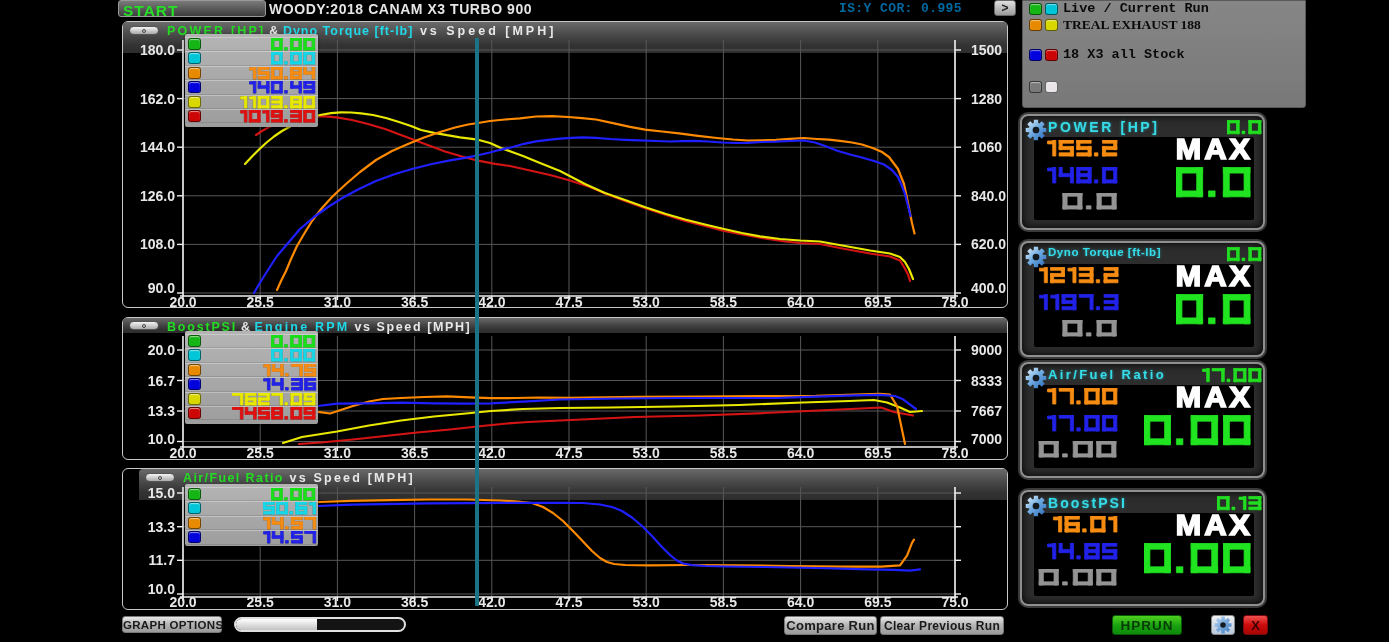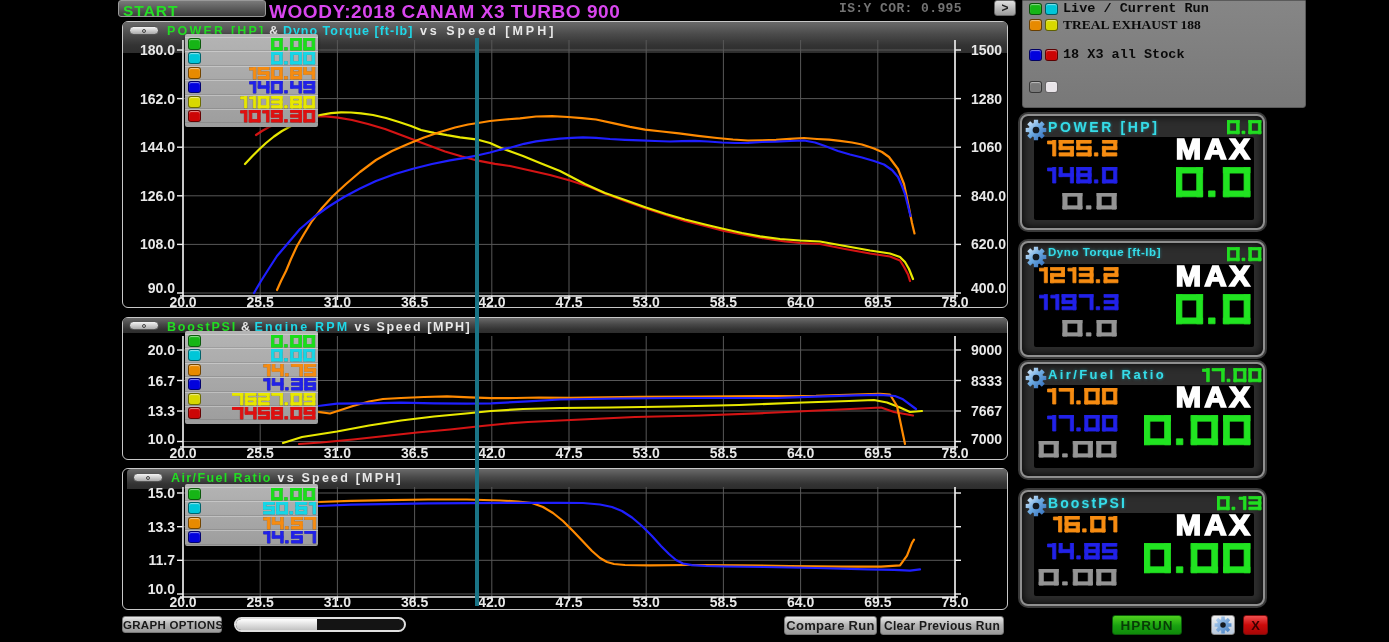--- a/index.html
+++ b/index.html
@@ -2,41 +2,41 @@
 <html><head><meta charset="utf-8"><title>HPRUN</title>
 <style>
   html,body{margin:0;padding:0;background:#000;}
   body{width:1389px;height:642px;position:relative;overflow:hidden;}
   *{box-sizing:border-box;}
 </style></head>
 <body>
 <div style="position:absolute;left:118px;top:0;width:148px;height:17px;background:linear-gradient(180deg,#7a7a7a,#3c3c3c);border:1px solid #999;border-radius:3px;z-index:2">
     <span style="position:absolute;left:4px;top:0.5px;font-family:'Liberation Sans',sans-serif;font-size:15.5px;font-weight:bold;letter-spacing:1px;color:#25e025">START</span>
   </div>
-<div style="position:absolute;left:269px;top:1px;font-family:'Liberation Sans',sans-serif;font-size:19px;font-weight:bold;letter-spacing:0.55px;color:#d946ef;z-index:2;white-space:nowrap">WOODY:2018 CANAM X3 TURBO 900</div>
-<div style="position:absolute;left:837px;top:1px;width:125px;text-align:right;font-family:'Liberation Mono',monospace;font-size:13px;font-weight:bold;letter-spacing:0.4px;color:#737373;z-index:2;white-space:nowrap">IS:Y COR: 0.995</div>
+<div style="position:absolute;left:269px;top:1px;font-family:'Liberation Sans',sans-serif;font-size:14px;font-weight:bold;letter-spacing:0.55px;color:#e5e5e5;z-index:2;white-space:nowrap">WOODY:2018 CANAM X3 TURBO 900</div>
+<div style="position:absolute;left:837px;top:1px;width:125px;text-align:right;font-family:'Liberation Mono',monospace;font-size:13px;font-weight:bold;letter-spacing:0.4px;color:#0369a1;z-index:2;white-space:nowrap">IS:Y COR: 0.995</div>
 <div style="position:absolute;left:994px;top:0;width:22px;height:16px;background:linear-gradient(180deg,#e0e0e0,#9a9a9a);border:1px solid #666;border-radius:3px;z-index:2;font-family:'Liberation Sans',sans-serif;font-size:12px;font-weight:bold;color:#222;text-align:center;line-height:15px">&gt;</div>
 <div style="position:absolute;left:122px;top:21px;width:886px;height:287px;border:1.5px solid #c8c8c8;border-radius:6px;background:#000;z-index:2">
     <div style="position:absolute;left:0;top:0;right:0;height:31px;border-radius:4px 4px 0 0;background:linear-gradient(180deg,#6a6a6a,#4a4a4a 40%,#333 75%,#2d2d2d)">
       <div style="position:absolute;left:5.5px;top:3.5px;width:30px;height:9px;border-radius:4.5px;background:linear-gradient(180deg,#f4f4f4,#aaa);border:1px solid #555">
         <div style="position:absolute;left:12px;top:2px;width:4px;height:4px;border:1px solid #444;border-radius:2px"></div>
       </div>
       <div style="position:absolute;left:44px;top:2px;font-family:'Liberation Sans',sans-serif;font-size:12.5px;font-weight:bold;white-space:nowrap"><span style="color:#22dd22;letter-spacing:2.2px">POWER [HP]</span><span style="color:#e8e8e8;letter-spacing:0.5px"> &amp; </span><span style="color:#1fd8e8;letter-spacing:1.0px">Dyno Torque [ft-lb]</span><span style="color:#e8e8e8;letter-spacing:3.0px"> vs Speed [MPH]</span></div>
     </div>
   </div>
 <div style="position:absolute;left:122px;top:316.5px;width:886px;height:143px;border:1.5px solid #c8c8c8;border-radius:6px;background:#000;z-index:2">
     <div style="position:absolute;left:0;top:0;right:0;height:15px;border-radius:4px 4px 0 0;background:linear-gradient(180deg,#6a6a6a,#4a4a4a 40%,#333 75%,#2d2d2d)">
       <div style="position:absolute;left:5.5px;top:3.5px;width:30px;height:9px;border-radius:4.5px;background:linear-gradient(180deg,#f4f4f4,#aaa);border:1px solid #555">
         <div style="position:absolute;left:12px;top:2px;width:4px;height:4px;border:1px solid #444;border-radius:2px"></div>
       </div>
       <div style="position:absolute;left:44px;top:2px;font-family:'Liberation Sans',sans-serif;font-size:12.5px;font-weight:bold;white-space:nowrap"><span style="color:#22dd22;letter-spacing:1.8px">BoostPSI</span><span style="color:#e8e8e8;letter-spacing:0.5px"> &amp; </span><span style="color:#1fd8e8;letter-spacing:2.2px">Engine RPM</span><span style="color:#e8e8e8;letter-spacing:1.6px"> vs Speed [MPH]</span></div>
     </div>
   </div>
 <div style="position:absolute;left:122px;top:468px;width:886px;height:141.5px;border:1.5px solid #c8c8c8;border-radius:6px;background:#000;z-index:2">
-    <div style="position:absolute;left:4px;top:0;right:0;height:20px;border-radius:4px 4px 0 0;background:linear-gradient(180deg,#6a6a6a,#4a4a4a 40%,#333 75%,#2d2d2d)">
+    <div style="position:absolute;left:16px;top:0;right:0;height:31px;border-radius:4px 4px 0 0;background:linear-gradient(180deg,#6a6a6a,#4a4a4a 40%,#333 75%,#2d2d2d)">
       <div style="position:absolute;left:5.5px;top:3.5px;width:30px;height:9px;border-radius:4.5px;background:linear-gradient(180deg,#f4f4f4,#aaa);border:1px solid #555">
         <div style="position:absolute;left:12px;top:2px;width:4px;height:4px;border:1px solid #444;border-radius:2px"></div>
       </div>
       <div style="position:absolute;left:44px;top:2px;font-family:'Liberation Sans',sans-serif;font-size:12.5px;font-weight:bold;white-space:nowrap"><span style="color:#22dd22;letter-spacing:1.4px">Air/Fuel Ratio</span><span style="color:#e8e8e8;letter-spacing:2.2px"> vs Speed [MPH]</span></div>
     </div>
   </div>
 <svg style="position:absolute;left:123px;top:38px;z-index:3" width="887" height="270" viewBox="0 0 887 270">
     <line x1="60.0" y1="2" x2="60.0" y2="258" stroke="#585858" stroke-width="1"></line>
     <line x1="137.2" y1="2" x2="137.2" y2="258" stroke="#585858" stroke-width="1"></line>
     <line x1="214.4" y1="2" x2="214.4" y2="258" stroke="#585858" stroke-width="1"></line>

